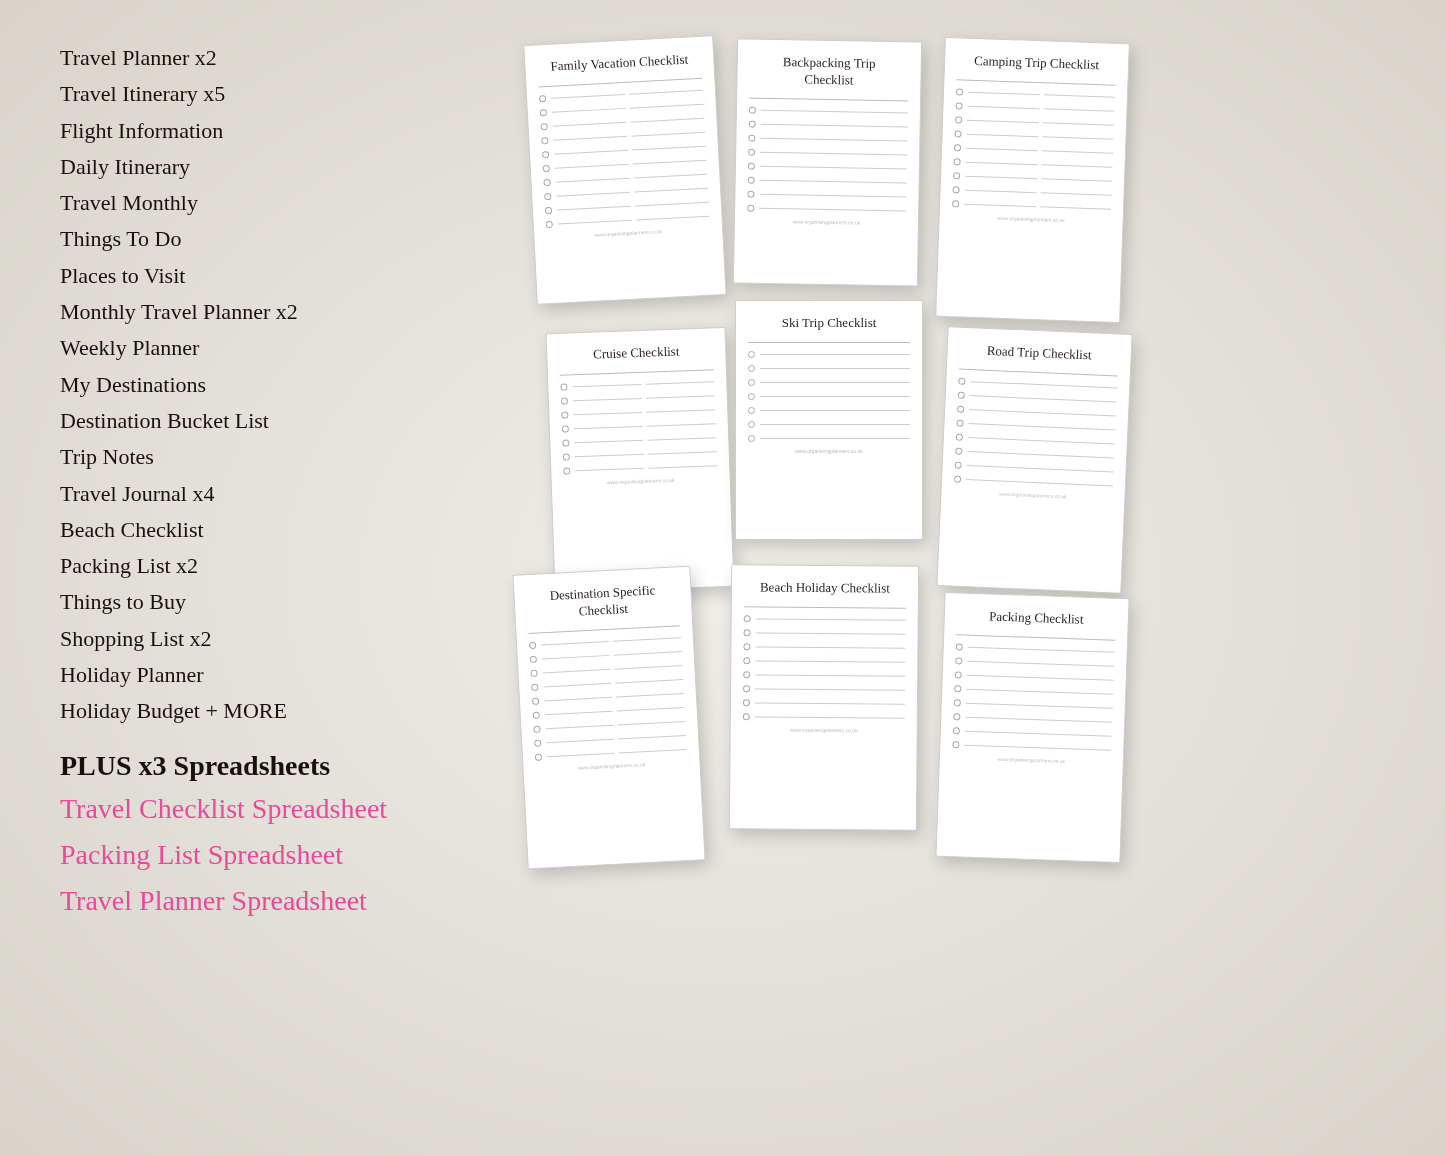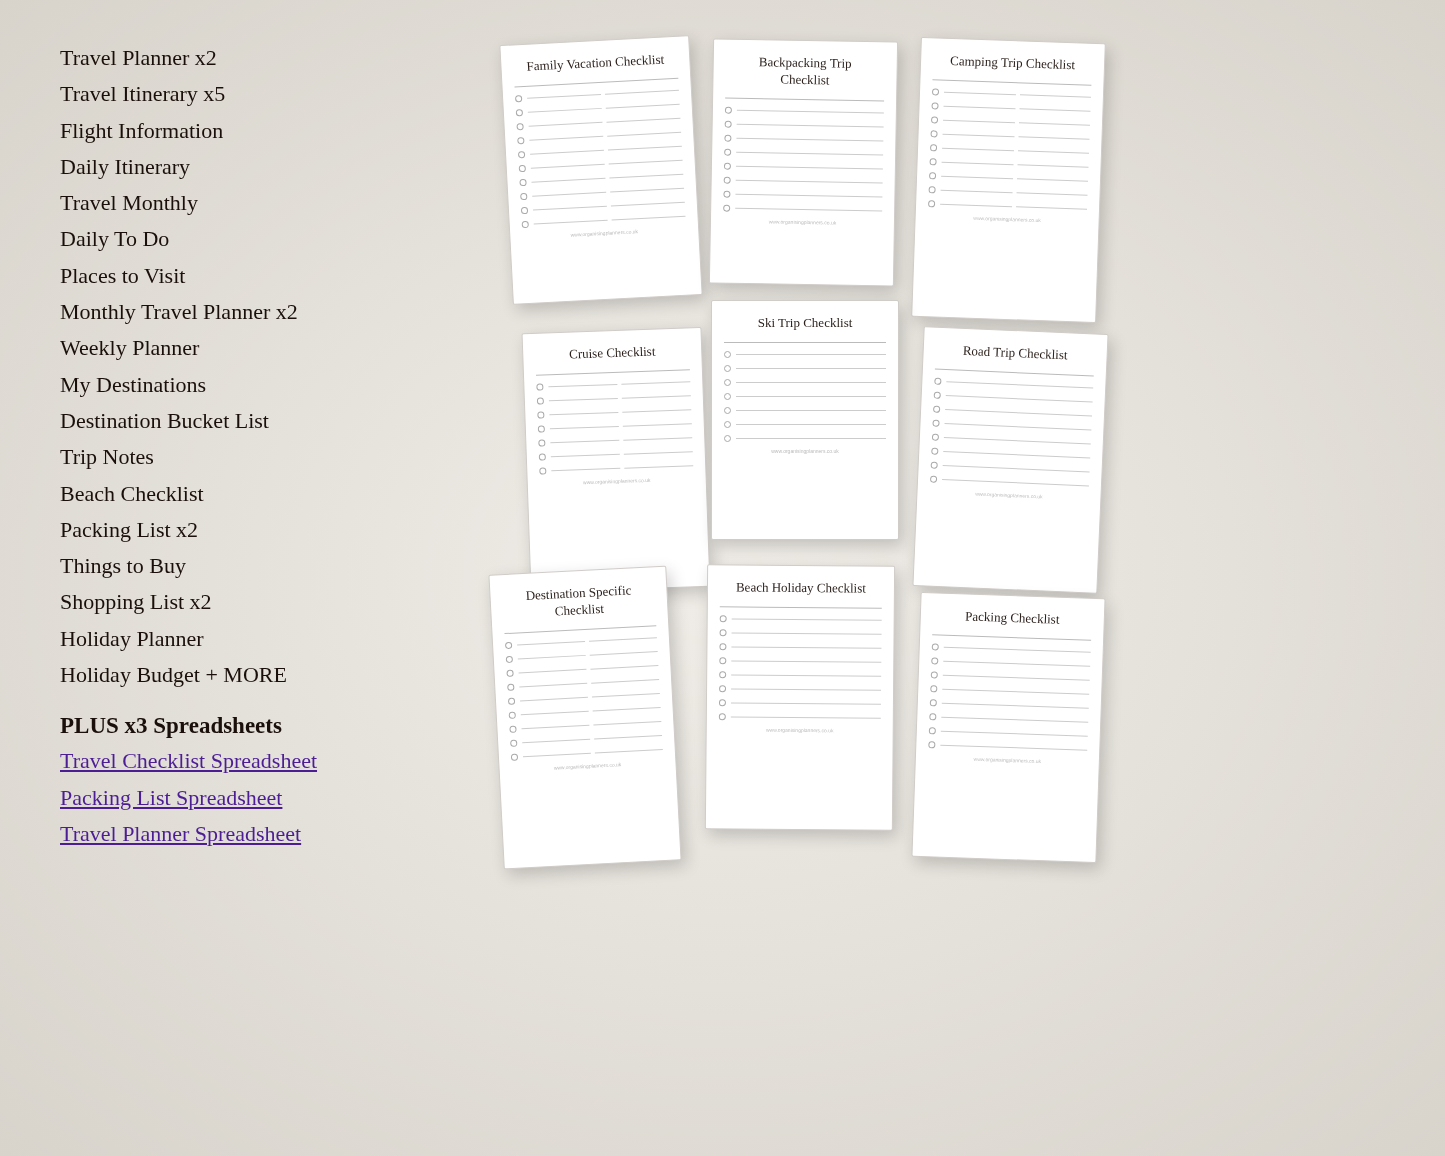--- a/index.html
+++ b/index.html
@@ -27,21 +27,21 @@
       font-family: Arial Black, Arial, sans-serif;
       color: #1a0f0a;
       letter-spacing: 2px;
       margin-bottom: 40px;
     }
 
     .content-area {
       display: flex;
       flex-direction: row;
       align-items: flex-start;
-      gap: 16px;
+      gap: 40px;
     }
 
     .left-list {
       flex: 0 0 420px;
       display: flex;
       flex-direction: column;
       gap: 0px;
     }
 
     .list-item {
@@ -49,33 +49,32 @@
       color: #1a0f0a;
       font-family: Georgia, serif;
       line-height: 1.65;
     }
 
     .plus-section {
       margin-top: 20px;
     }
 
     .plus-title {
-      font-size: 23px;
+      font-size: 28px;
       font-weight: bold;
       font-family: Georgia, serif;
       color: #1a0f0a;
       margin-bottom: 4px;
     }
 
     .plus-item {
-      font-size: 22px;
-      color: #4c1d95;
+      font-size: 28px;
+      color: #ec4899;
       font-family: Georgia, serif;
       line-height: 1.65;
-      text-decoration: underline;
     }
 
     
     .right-cards {
       flex: 1;
       position: relative;
       height: 900px;
     }
 
     .doc-card {
@@ -157,27 +156,28 @@
 
   <div class="content-area">
 
     <div class="left-list">
       <div id="list-items-container">
           <div class="list-item">Travel Planner x2</div>
           <div class="list-item">Travel Itinerary x5</div>
           <div class="list-item">Flight Information</div>
           <div class="list-item">Daily Itinerary</div>
           <div class="list-item">Travel Monthly</div>
-          <div class="list-item">Daily To Do</div>
+          <div class="list-item">Things To Do</div>
           <div class="list-item">Places to Visit</div>
           <div class="list-item">Monthly Travel Planner x2</div>
           <div class="list-item">Weekly Planner</div>
           <div class="list-item">My Destinations</div>
           <div class="list-item">Destination Bucket List</div>
           <div class="list-item">Trip Notes</div>
+          <div class="list-item">Travel Journal x4</div>
           <div class="list-item">Beach Checklist</div>
           <div class="list-item">Packing List x2</div>
           <div class="list-item">Things to Buy</div>
           <div class="list-item">Shopping List x2</div>
           <div class="list-item">Holiday Planner</div>
           <div class="list-item">Holiday Budget + MORE</div>
         </div>
       <div class="plus-section">
         <div class="plus-title">PLUS x3 Spreadsheets</div>
         <div id="plus-items-container">

